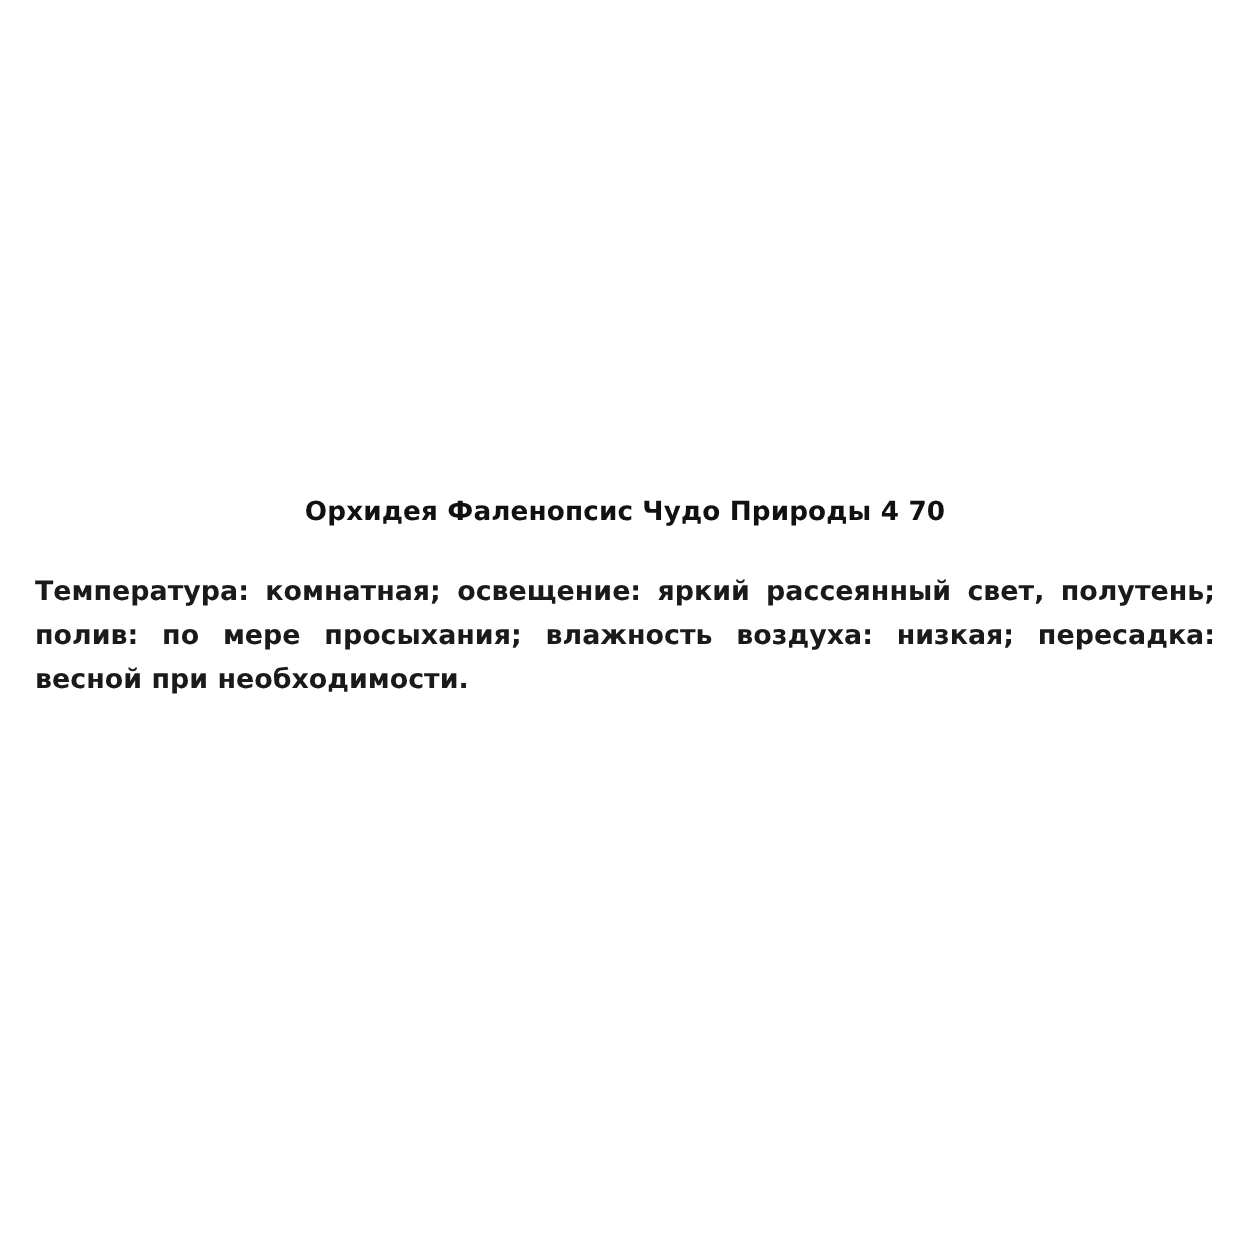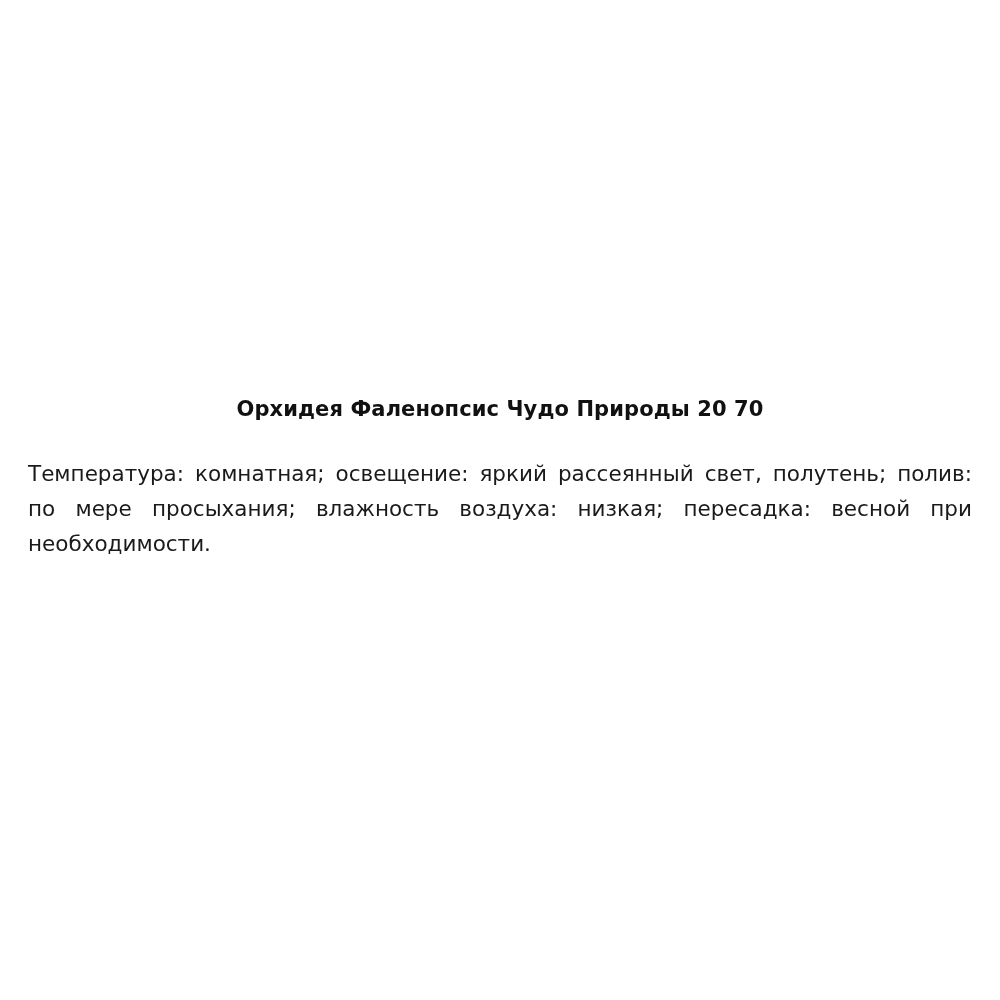--- a/index.html
+++ b/index.html
@@ -32,24 +32,24 @@
     letter-spacing: 0.1px;
   }
   .care-text {
     margin: 0;
     margin-top: 34px;
     font-size: 21.5px;
     line-height: 1.62;
     color: #1a1a1a;
     text-align: justify;
     text-justify: inter-word;
-    font-weight: normal;
+    font-weight: bold;
   }
 </style>
 </head>
 <body>
 
 <div class="page">
   <div class="content">
-    <h1 class="product-title">Орхидея Фаленопсис Чудо Природы 20 70</h1>
+    <h1 class="product-title">Орхидея Фаленопсис Чудо Природы 4 70</h1>
     <p class="care-text">Температура: комнатная; освещение: яркий рассеянный свет, полутень; полив: по мере просыхания; влажность воздуха: низкая; пересадка: весной при необходимости.</p>
   </div>
 </div>
 
 </body></html>

